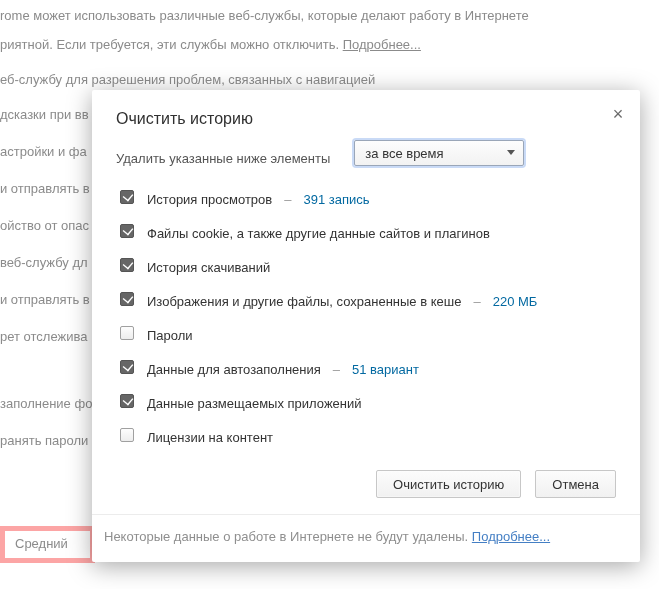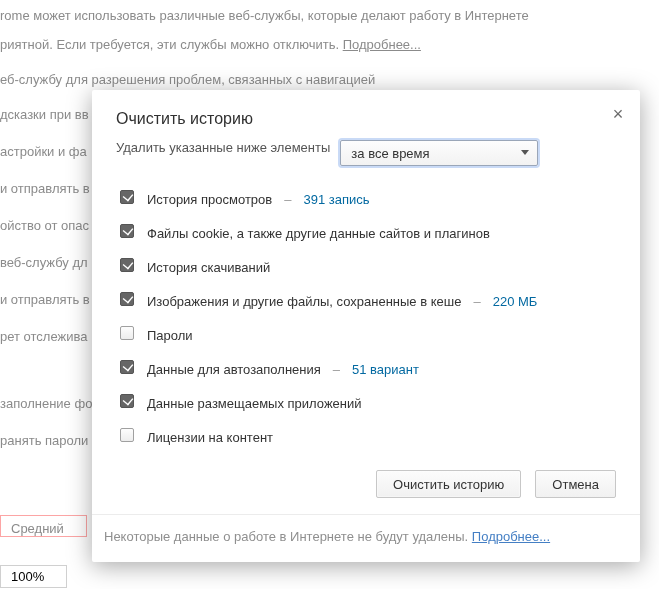--- a/index.html
+++ b/index.html
@@ -1,27 +1,27 @@
 <!DOCTYPE html>
 <html><head>
 <meta charset="utf-8">
 <style>
 html,body{margin:0;padding:0;font-family:"Segoe UI",Arial,sans-serif;font-size:13px;color:#333;background:#fff;width:659px;height:589px;overflow:hidden;position:relative}
 .bg{position:absolute;inset:0;padding:0 0 0 0;color:#8b8b8b}
 .bg-line{margin:0 0 14px 0;white-space:nowrap}
 .bg-link{color:#8b8b8b;text-decoration:underline;cursor:pointer}
-.bg-select-outline{display:inline-block;border:1px solid #fca5a5;padding:5px 22px 0 10px;color:#8b8b8b;margin-top:9px}
+.bg-select-outline{display:inline-block;border:5px solid #fca5a5;padding:5px 22px 7px 10px;color:#8b8b8b;margin-top:20px}
 .bg-num{display:inline-block;border:1px solid #d0d0d0;padding:3px 22px 3px 10px;color:#000000;margin-top:14px}
 .overlay{position:absolute;left:92px;top:90px;width:548px;background:#fff;box-shadow:0 4px 24px rgba(0,0,0,.35);border-radius:2px}
 .dlg-head{position:relative;padding:20px 24px 8px 24px}
 .dlg-title{font-size:16px;color:#303030}
 .close{position:absolute;right:12px;top:14px;width:20px;height:20px;display:flex;align-items:center;justify-content:center;color:#6b6b6b;font-size:18px;cursor:pointer}
-.range-row{padding:4px 24px 10px 24px;display:flex;align-items:flex-start;gap:10px;color:#555}
+.range-row{padding:4px 24px 10px 24px;display:flex;align-items:flex-end;gap:24px;color:#555}
 .range-label{white-space:nowrap}
-.dropdown{position:relative;border:1px solid #9aa6b8;background:linear-gradient(#fdfdfd,#f2f2f2);border-radius:2px;height:24px;min-width:150px;padding:0 36px 0 10px;display:flex;align-items:center;color:#333;box-shadow:0 0 0 2px rgba(100,150,230,.35);cursor:pointer}
+.dropdown{position:relative;border:1px solid #9aa6b8;background:linear-gradient(#fdfdfd,#f2f2f2);border-radius:2px;height:24px;min-width:150px;padding:0 8px 0 10px;display:flex;align-items:center;color:#333;box-shadow:0 0 0 2px rgba(100,150,230,.35);cursor:pointer}
 .dropdown .caret{position:absolute;right:8px;top:9px;width:0;height:0;border-left:4px solid transparent;border-right:4px solid transparent;border-top:5px solid #555}
 .items{padding:4px 24px 8px 24px}
 .item{display:flex;align-items:flex-end;gap:10px;padding:7px 0;color:#333}
 .cb{appearance:none;-webkit-appearance:none;width:14px;height:14px;border:1px solid #a0a0a0;border-radius:2px;background:linear-gradient(#fdfdfd,#ededed);position:relative;cursor:pointer;flex:0 0 14px}
 .cb:checked{background:#666;border-color:#555}
 .cb:checked::after{content:"";position:absolute;left:2px;top:-1px;width:8px;height:10px;background:none;border:solid #fff;border-width:0 2px 2px 0;transform:rotate(40deg) scale(.7)}
 .item .hint{color:#0369a1}
 .item .dash{color:#9a9a9a;margin:0 2px}
 .footer{border:0;padding:10px 24px 16px 24px;display:flex;justify-content:flex-end;gap:14px}
 .btn{border:1px solid #c7c7c7;background:linear-gradient(#fcfcfc,#f1f1f1);border-radius:2px;height:28px;padding:0 16px;font-size:13px;color:#333;cursor:pointer}

